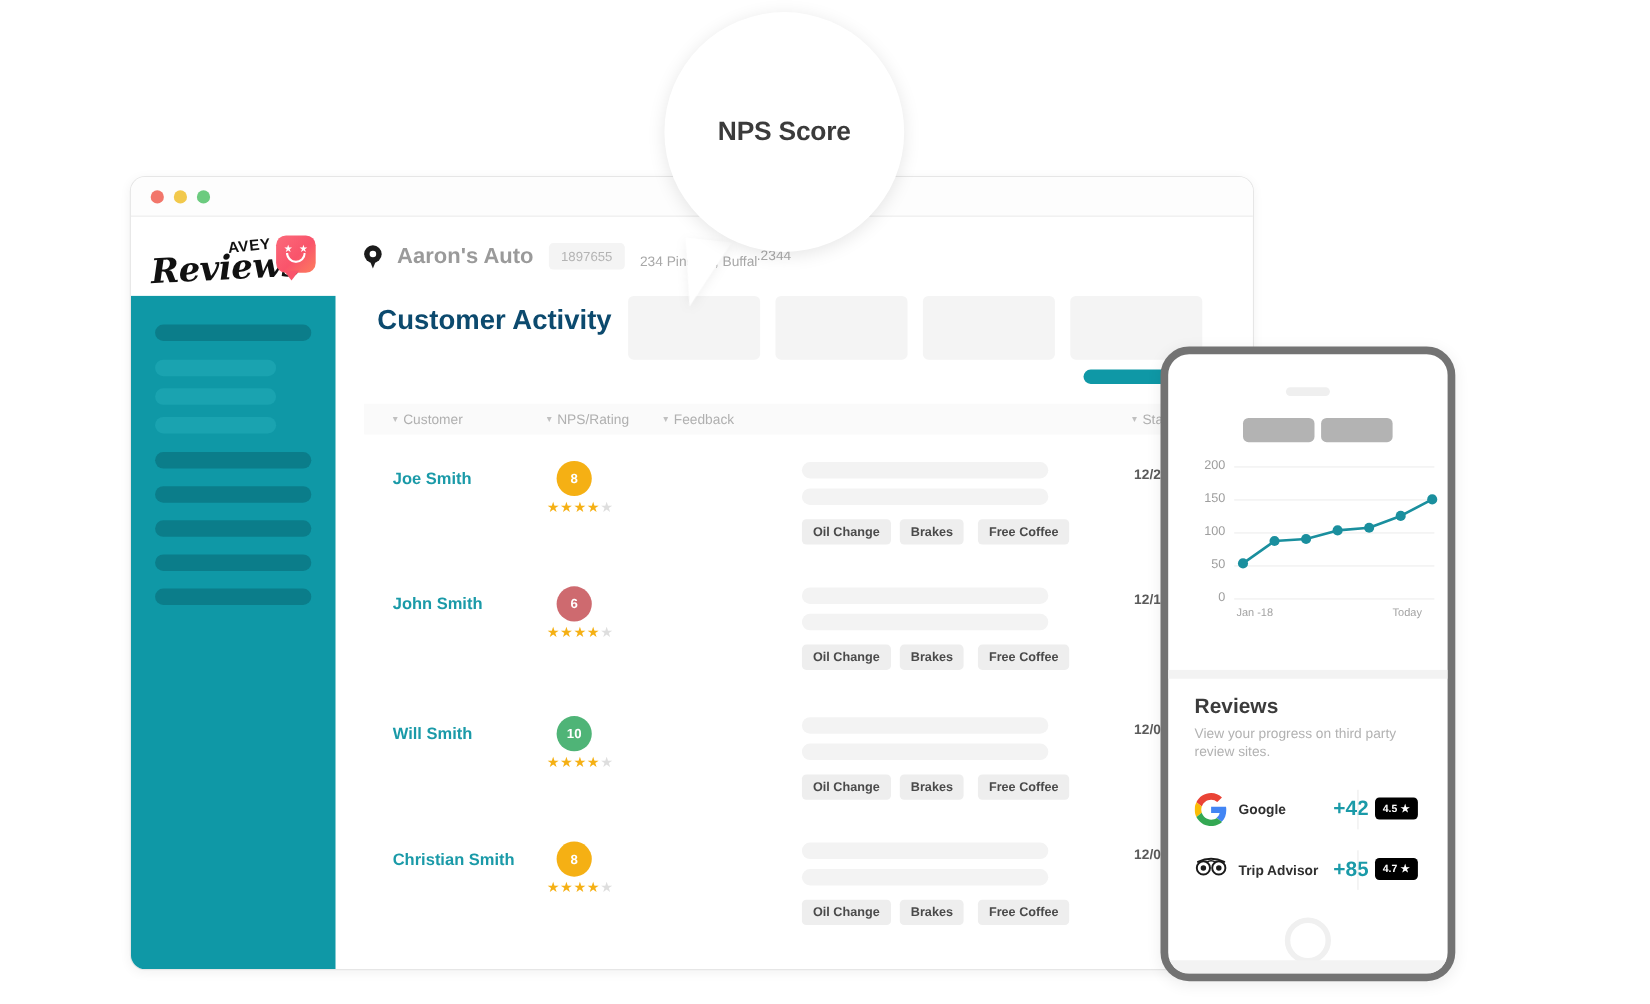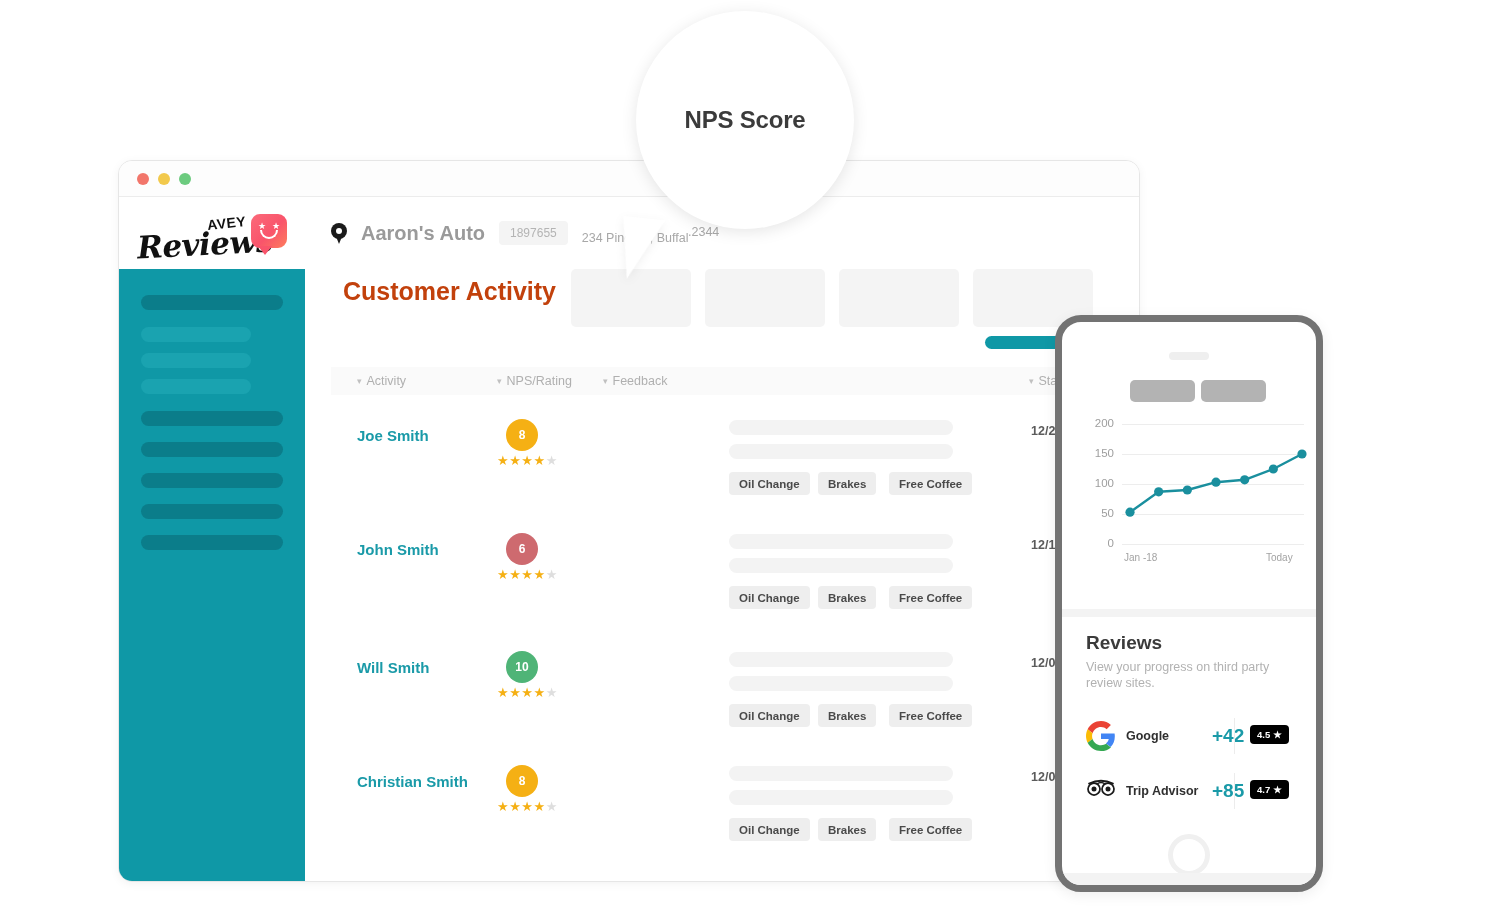--- a/index.html
+++ b/index.html
@@ -98,21 +98,21 @@
   .biz-name { font-size: 20px; font-weight: 700; color: #9a9a9a; }
   .biz-id {
     font-size: 12px; color: #b4b4b4; background: #f4f4f4;
     padding: 5px 11px; border-radius: 4px;
   }
   .biz-addr { font-size: 12.5px; color: #a8a8a8; }
   .biz-phone { position: absolute; left: 545px; top: 6px; font-size: 12.5px; color: #a8a8a8; }
 
   .page-title {
     position: absolute; left: 224px; top: 116px;
-    font-size: 25px; font-weight: 700; color: #c2410c;
+    font-size: 25px; font-weight: 700; color: #0c4a6e;
   }
 
   
   .stat-card {
     position: absolute; top: 108px; height: 58px;
     background: #f4f4f4; border-radius: 5px;
   }
   .teal-pill-btn {
     position: absolute; left: 866px; top: 175px;
     width: 78px; height: 13px; background: #0f98a6; border-radius: 7px;
@@ -161,21 +161,21 @@
     position: absolute; left: 700px; top: 7px;
     font-size: 12.5px; font-weight: 700; color: #5b5b5b;
   }
   .status-pill {
     position: absolute; left: 805px; top: 6px;
     width: 62px; height: 13px; background: #0f98a6; border-radius: 7px;
   }
 
   
   .bubble {
-    position: absolute; left: 636px; top: 11px;
+    position: absolute; left: 604px; top: 11px;
     width: 218px; height: 218px; border-radius: 50%;
     background: #ffffff;
     box-shadow: 0 3px 16px rgba(0,0,0,0.10);
     display: flex; flex-direction: column;
     align-items: center; justify-content: center;
   }
   .bubble-title { font-size: 24px; font-weight: 700; color: #3b3b3b; letter-spacing: -0.2px; }
   .bubble-row { display: flex; align-items: center; gap: 2px; margin-top: 8px; }
   .bubble-score { font-size: 56px; font-weight: 700; color: #3cab63; line-height: 1; }
   .bubble-tail {
@@ -295,21 +295,21 @@
 
     <div class="stat-card" style="left:452px; width:120px;"></div>
     <div class="stat-card" style="left:586px; width:120px;"></div>
     <div class="stat-card" style="left:720px; width:120px;"></div>
     <div class="stat-card" style="left:854px; width:120px;"></div>
     <div class="teal-pill-btn"></div>
 
     <div class="table-head">
       <div class="th" style="left:26px;">
         <span class="chev">▾</span>
-        <span>Activity</span>
+        <span>Customer</span>
       </div>
       <div class="th" style="left:166px;">
         <span class="chev">▾</span>
         <span>NPS/Rating</span>
       </div>
       <div class="th" style="left:272px;">
         <span class="chev">▾</span>
         <span>Feedback</span>
       </div>
       <div class="th" style="left:698px;">

